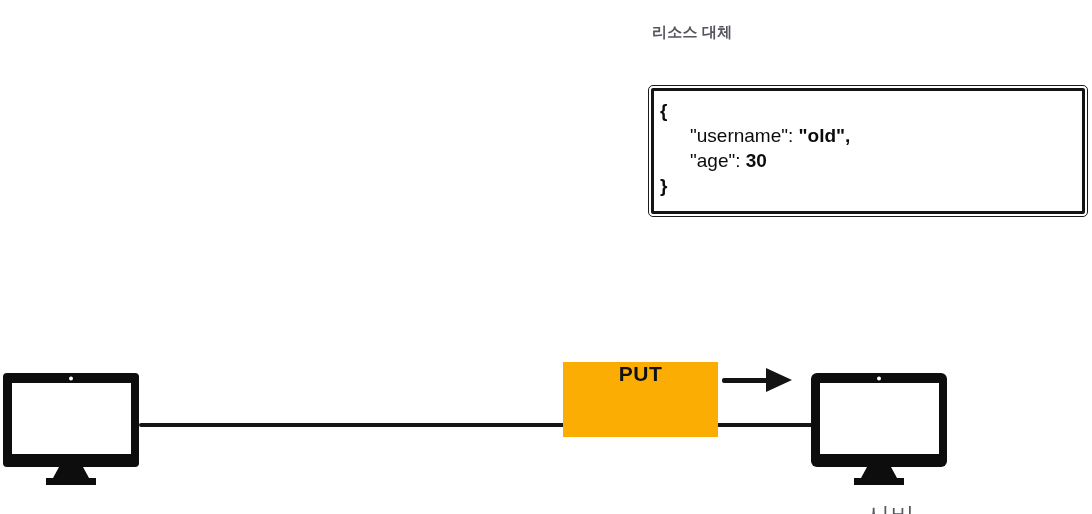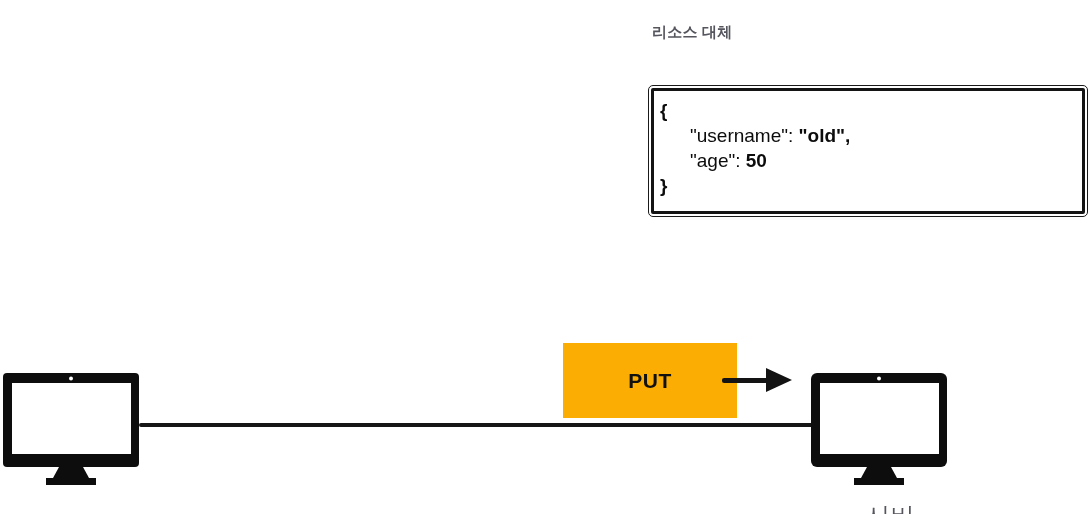--- a/index.html
+++ b/index.html
@@ -58,25 +58,24 @@
     position: absolute;
     left: 139px; top: 403px;
     width: 674px; height: 4px;
     background: #161616;
     border-radius: 2px;
   }
 
   
   .method-box {
     position: absolute;
-    left: 563px; top: 323px;
-    width: 174px; height: 75px;
+    left: 563px; top: 342px;
+    width: 155px; height: 75px;
     background: #fcad04;
     display: flex;
-    align-items: center;
     justify-content: center;
   }
   .method-label {
     font-size: 21px;
     font-weight: 700;
     color: #111111;
     letter-spacing: 0.5px;
   }
 
   
@@ -116,21 +115,21 @@
 </head>
 <body>
 
 <div class="canvas">
 
   <div class="caption">리소스 대체</div>
 
   <div class="json-box">
     <div class="json-line"><span class="brace">{</span></div>
     <div class="json-line indent"><span class="json-key">"username": </span><span class="json-val">"old",</span></div>
-    <div class="json-line indent"><span class="json-key">"age": </span><span class="json-val">50</span></div>
+    <div class="json-line indent"><span class="json-key">"age": </span><span class="json-val">30</span></div>
     <div class="json-line"><span class="brace">}</span></div>
   </div>
 
   <div class="link-line"></div>
 
   <div class="method-box" style="background: rgb(252, 173, 4);">
     <span class="method-label">PUT</span>
   </div>
 
   <div class="arrow">

